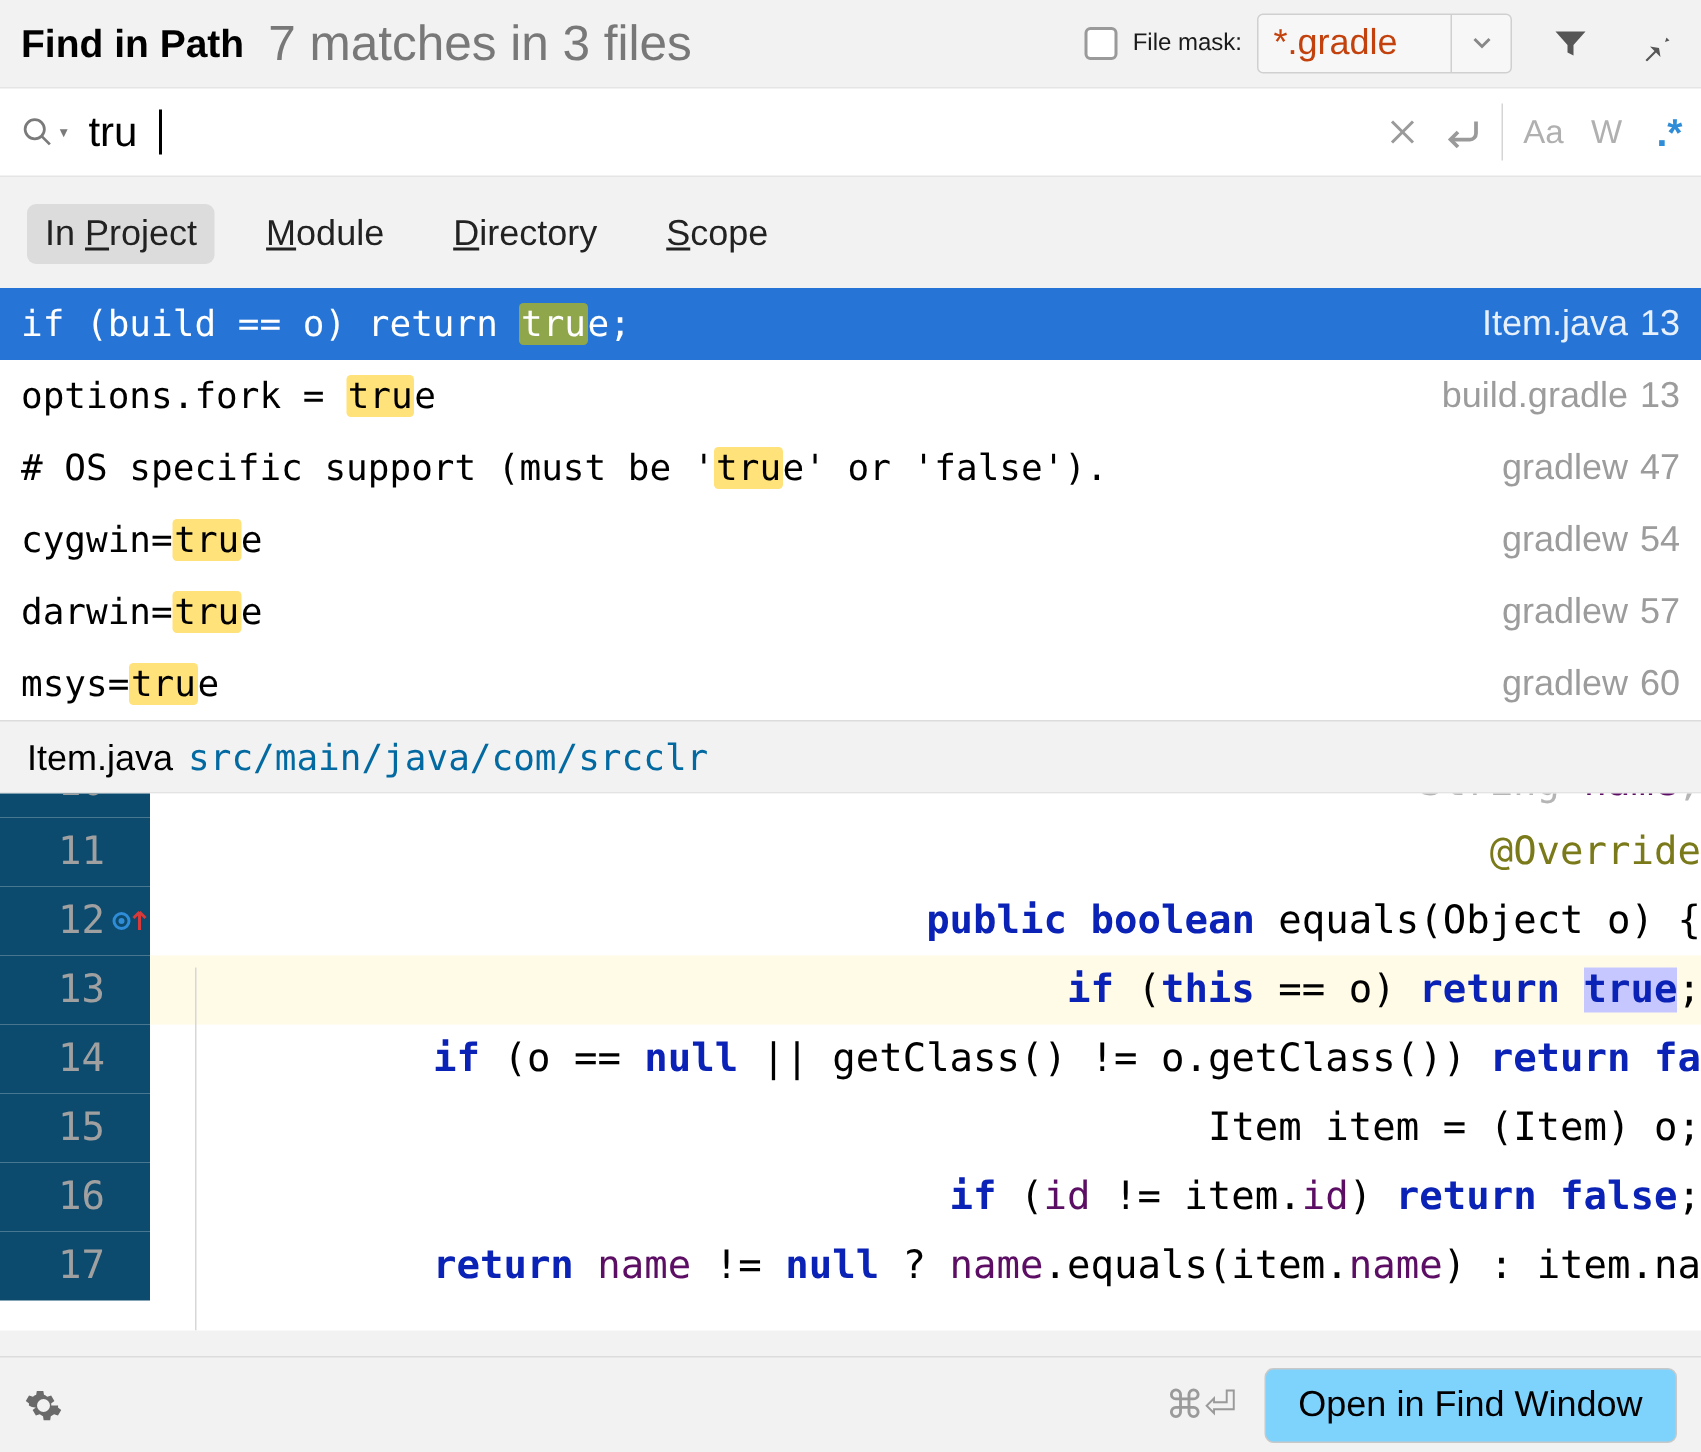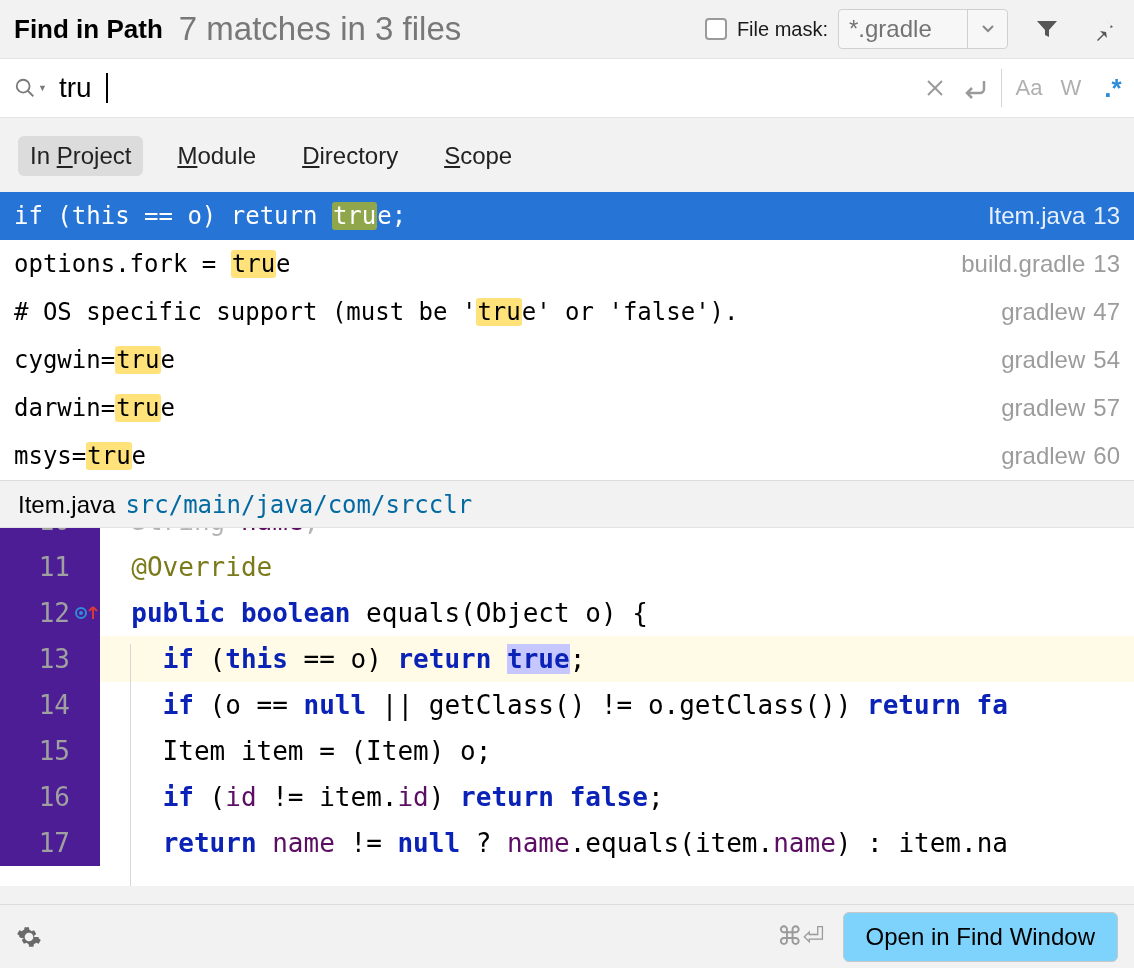--- a/index.html
+++ b/index.html
@@ -13,26 +13,26 @@
     display: flex; align-items: center; height: 58px;
     padding: 0 14px; gap: 10px; background: #f2f2f2; justify-content: space-between;
   }
   .title { font-size: 26px; font-weight: 700; margin-right: 6px; }
   .subtitle { font-size: 33px; color: #787878; flex: 1; }
   .file-mask-group { display: flex; align-items: center; gap: 10px; }
   .checkbox {
     width: 22px; height: 22px; border: 2px solid #9a9a9a; border-radius: 4px;
     background: #fff;
   }
-  .file-mask-label { font-size: 20px; color: #1a1a1a; }
+  .file-mask-label { font-size: 16px; color: #1a1a1a; }
   .mask-select {
     display: flex; align-items: center; width: 170px; height: 40px;
     border: 1px solid #d0d0d0; border-radius: 4px; background: #f7f7f7;
   }
-  .mask-value { flex: 1; padding: 0 10px; font-size: 24px; color: #737373; }
+  .mask-value { flex: 1; padding: 0 10px; font-size: 24px; color: #c2410c; }
   .mask-caret {
     width: 40px; height: 100%; border-left: 1px solid #d0d0d0;
     display: flex; align-items: center; justify-content: center;
   }
   .mask-caret svg { width: 12px; height: 8px; }
   .top-icon { width: 34px; height: 34px; display: flex; align-items: center; justify-content: center; margin-left: 12px; }
   .top-icon svg { width: 24px; height: 24px; }
 
   .search-row {
     display: flex; align-items: center; height: 60px;
@@ -85,24 +85,24 @@
   .preview-path { color: #0369a1; font-family: ui-monospace, Menlo, monospace; }
 
   .code {
     background: #fff; font-family: ui-monospace, Menlo, Consolas, monospace;
     font-size: 26px; line-height: 46px; overflow: hidden; position: relative;
     height: 358px;
   }
   .code-line { display: flex; }
   .gutter {
     width: 100px; text-align: right; padding-right: 30px;
-    color: #a0a0a0; background: #4c1d95; position: relative; flex: none;
+    color: #a0a0a0; background: #0c4a6e; position: relative; flex: none;
   }
   .gutter .ico { position: absolute; right: 2px; top: 50%; transform: translateY(-50%); display: flex; align-items: center; }
-  .code-text { white-space: pre; flex: 1; position: relative; }
+  .code-text { white-space: pre; flex: 1; position: relative; text-align: right; }
   .indent-guide {
     position: absolute; left: 130px; top: 116px; bottom: 0;
     border-left: 1px solid #d7d7d7;
   }
   .cline-hl { background: #fffbe6; }
   .sel-word { background: #c7c7ff; }
   .kw { color: #0a22b5; font-weight: 700; }
   .ann { color: #7a7a1a; }
   .fld { color: #5b0e63; }
   .cut { color: #b5b5b5; }
@@ -182,21 +182,21 @@
 
 <div class="scope-tabs">
   <span class="scope-tab active"><span>In </span><span class="mn">P</span><span>roject</span></span>
   <span class="scope-tab"><span class="mn">M</span><span>odule</span></span>
   <span class="scope-tab"><span class="mn">D</span><span>irectory</span></span>
   <span class="scope-tab"><span class="mn">S</span><span>cope</span></span>
 </div>
 
 <div class="results">
   <div class="result-row selected">
-    <span class="result-left"><span>if (this == o) return </span><span class="hl">tru</span><span>e;</span></span>
+    <span class="result-left"><span>if (build == o) return </span><span class="hl">tru</span><span>e;</span></span>
     <span class="result-right">
         <span>Item.java</span>
         <span>13</span>
       </span>
   </div>
   <div class="result-row">
     <span class="result-left"><span>options.fork = </span><span class="hl">tru</span><span>e</span></span>
     <span class="result-right">
         <span>build.gradle</span>
         <span>13</span>

